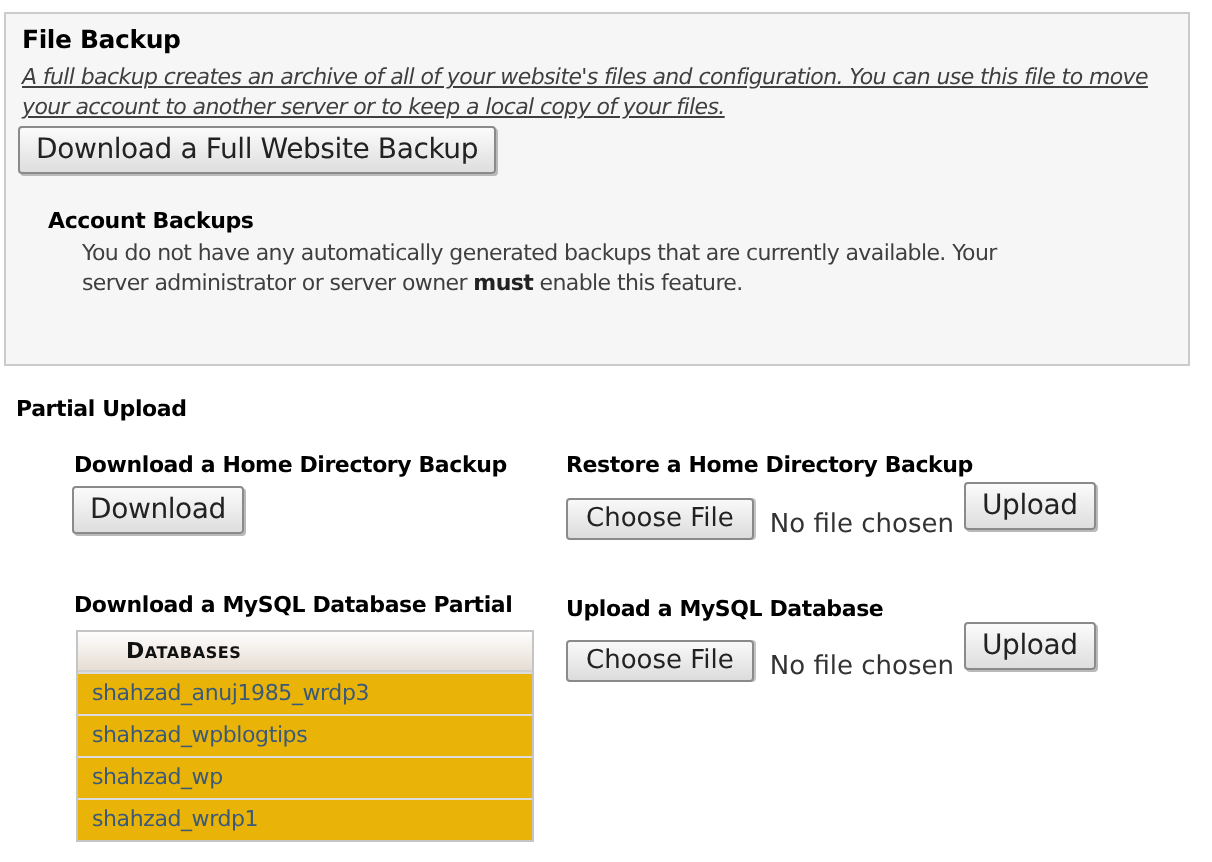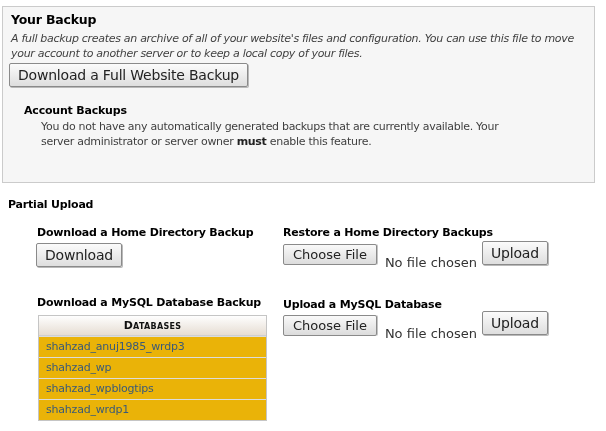--- a/index.html
+++ b/index.html
@@ -42,21 +42,21 @@
     font-family:"DejaVu Sans","Liberation Sans",sans-serif;
     font-size:14px;color:#222;letter-spacing:-0.2px;
     background:linear-gradient(#fbfbfb,#dedede);
     border:1px solid #8a8a8a;
     border-radius:2px;
     padding:3px 8px 3px 8px;
     box-shadow:1px 1px 0 #b9b9b9;
     cursor:pointer;
     white-space:nowrap;
   }
-  .file-ctl{display:flex;align-items:center;}
+  .file-ctl{display:flex;align-items:flex-end;}
   .btn-file{
     display:inline-block;
     font-size:13px;color:#222;
     background:linear-gradient(#f9f9f9,#dcdcdc);
     border:1px solid #8a8a8a;
     border-radius:2px;
     padding:2px 9px;
     box-shadow:1px 0 0 #c4c4c4;
     cursor:pointer;
     white-space:nowrap;
@@ -67,75 +67,76 @@
   }
 
   
   .db-table{
     left:38px;top:315px;width:227px;
     border:1px solid #c5c5c5;
     background:#fff;
   }
   .db-head{
     height:19px;line-height:19px;
-    text-align:center;
+    text-align:left;
     font-size:11px;font-weight:bold;color:#111;
     font-variant:small-caps;
     letter-spacing:0.3px;
     background:linear-gradient(#fefefe,#e6ddd3);
     border-bottom:1px solid #cfcfcf;
+    padding-left:24px;
   }
   .db-row{
     height:20px;line-height:20px;
     padding-left:7px;
     font-size:11px;letter-spacing:-0.2px;
     color:#3a5a78;
     background:#eab308;
     border-top:1px solid #dcdcdc;
     cursor:pointer;
     white-space:nowrap;overflow:hidden;
   }
   .db-row:first-of-type{border-top:none;}
 </style>
 </head>
 <body>
 
 <div class="page">
 
   <div class="abs panel">
-    <div class="abs h-main" style="left:8px;top:5px;">Your Backup</div>
+    <div class="abs h-main" style="left:8px;top:5px;">File Backup</div>
 
-    <div class="abs desc" style="left:8px;top:24px;width:576px;">A full backup creates an archive of all of your website's files and configuration. You can use this file to move your account to another server or to keep a local copy of your files.</div>
+    <div class="abs desc" style="left:8px;top:24px;width:576px;text-decoration:underline;">A full backup creates an archive of all of your website's files and configuration. You can use this file to move your account to another server or to keep a local copy of your files.</div>
 
     <button class="abs btn" style="left:6px;top:56px;">Download a Full Website Backup</button>
 
     <div class="abs h-sub" style="left:21px;top:97px;">Account Backups</div>
 
     <div class="abs body-text" style="left:38px;top:112px;width:462px;"><span>You do not have any automatically generated backups that are currently available. Your server administrator or server owner </span><b>must</b><span> enable this feature.</span></div>
   </div>
 
   <div class="abs h-sub" style="left:8px;top:198px;">Partial Upload</div>
 
   <div class="abs h-sub" style="left:37px;top:226px;text-align:center;">Download a Home Directory Backup</div>
   <button class="abs btn" style="left:36px;top:243px;">Download</button>
 
-  <div class="abs h-sub" style="left:283px;top:226px;">Restore a Home Directory Backups</div>
+  <div class="abs h-sub" style="left:283px;top:226px;">Restore a Home Directory Backup</div>
   <div class="abs file-ctl" style="left:283px;top:238px;">
     <span class="btn-file">Choose File</span>
     <span class="file-status">No file chosen</span>
   </div>
   <button class="abs btn" style="left:482px;top:241px;">Upload</button>
 
-  <div class="abs h-sub" style="left:37px;top:296px;">Download a MySQL Database Backup</div>
+  <div class="abs h-sub" style="left:37px;top:296px;">Download a MySQL Database Partial</div>
 
   <div class="abs db-table">
     <div class="db-head">Databases</div>
     <div class="db-row">shahzad_anuj1985_wrdp3</div>
+    <div class="db-row">shahzad_wpblogtips</div>
     <div class="db-row">shahzad_wp</div>
-    <div class="db-row">shahzad_wpblogtips</div>
     <div class="db-row">shahzad_wrdp1</div>
   </div>
 
   <div class="abs h-sub" style="left:283px;top:298px;">Upload a MySQL Database</div>
   <div class="abs file-ctl" style="left:283px;top:309px;">
     <span class="btn-file">Choose File</span>
     <span class="file-status">No file chosen</span>
   </div>
   <button class="abs btn" style="left:482px;top:311px;">Upload</button>
 

